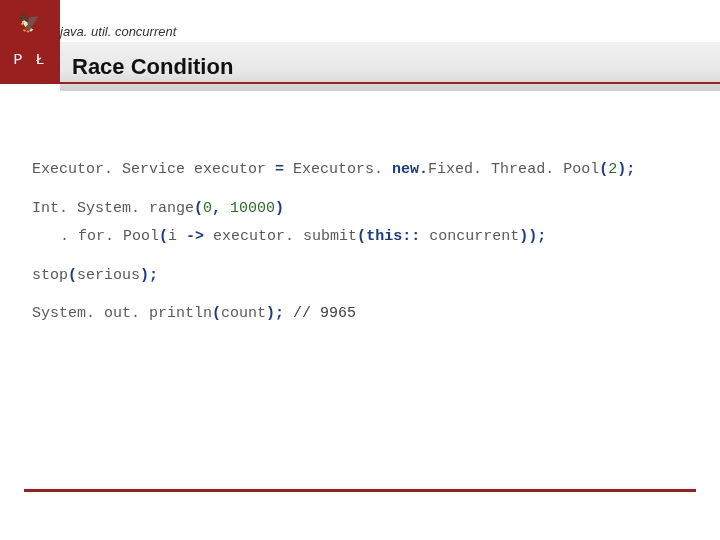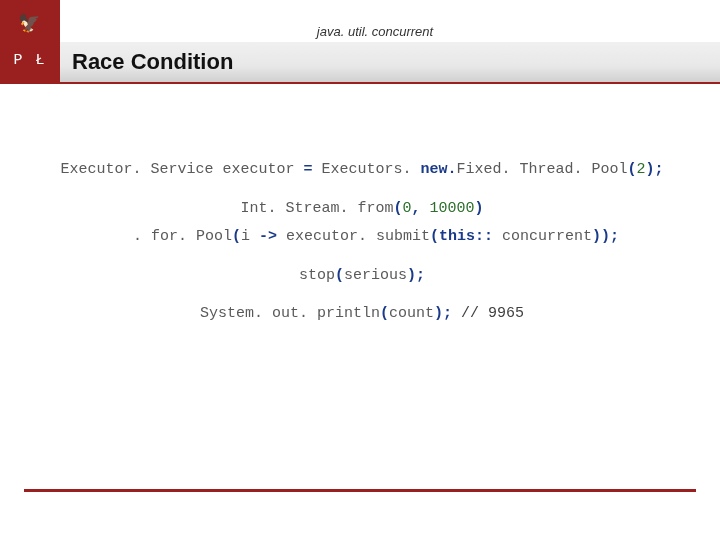--- a/index.html
+++ b/index.html
@@ -2,27 +2,27 @@
 <html><head>
 <meta charset="utf-8">
 <style>
   * { margin: 0; padding: 0; box-sizing: border-box; }
   html, body { width: 720px; height: 540px; font-family: Arial, Helvetica, sans-serif; background: #fff; overflow: hidden; }
   .slide { width: 720px; height: 540px; position: relative; }
   .top-strip { position: absolute; left: 0; top: 0; width: 60px; height: 82px; background: #9a1f1f; }
   .logo { position: absolute; left: 8px; top: 14px; width: 44px; height: 54px; color: #fff; font-family: Georgia, 'Times New Roman', serif; font-size: 11px; text-align: center; }
   .logo .bird { font-size: 18px; line-height: 1; }
   .logo .row2 { margin-top: 20px; letter-spacing: 2px; font-size: 15px; font-family: Liberation Mono, monospace; }
-  .breadcrumb-bar { position: absolute; left: 60px; right: 0; top: 24px; height: 18px; background: #fff; text-align: center; padding-right: 30px; font-style: italic; font-size: 13px; color: #333; }
-  .title-bar { position: absolute; left: 60px; right: 0; top: 42px; height: 40px; background: linear-gradient(to bottom, #f0f0f0 0%, #e8e8e8 60%, #d0d0d0 100%); display: flex; align-items: center; padding-left: 12px; }
+  .breadcrumb-bar { position: absolute; left: 60px; right: 0; top: 24px; height: 18px; background: #fff; text-align: left; padding-right: 30px; font-style: italic; font-size: 13px; color: #333; }
+  .title-bar { position: absolute; left: 60px; right: 0; top: 42px; height: 49px; background: linear-gradient(to bottom, #f0f0f0 0%, #e8e8e8 60%, #d0d0d0 100%); display: flex; align-items: center; padding-left: 12px; }
   .title-bar h1 { font-size: 22px; font-weight: bold; color: #111; }
   .title-underline { position: absolute; left: 0; right: 0; top: 82px; height: 2px; background: #9a1f1f; }
   .body { position: absolute; left: 0; right: 0; top: 108px; padding: 0 28px; }
   .lead { font-size: 22px; color: #111; line-height: 1.35; text-align: justify; }
-  .code { margin-top: 48px; font-family: Consolas, 'Courier New', monospace; font-size: 15px; color: #5a5a5a; line-height: 1.9; padding-left: 4px; text-align: center; }
+  .code { margin-top: 48px; font-family: Consolas, 'Courier New', monospace; font-size: 15px; color: #5a5a5a; line-height: 1.9; padding-left: 4px; }
   .code .kw { color: #1a3a8a; font-weight: bold; }
   .code .num { color: #2a6e2a; }
   .code .p { color: #1a3a8a; font-weight: bold; }
   .code .op { color: #1a3a8a; font-weight: bold; }
   .code .cm { color: #404040; }
   .bottom-rule { position: absolute; left: 24px; right: 24px; bottom: 48px; height: 3px; background: #9a1f1f; }
 </style>
 </head>
 <body>
 
@@ -45,21 +45,21 @@
   <div class="title-underline"></div>
 
   <div class="body">
 
     <div class="code">
       <div>
         <span>Executor. Service executor </span><span class="op">=</span><span> Executors. </span><span class="kw">new.</span><span>Fixed. Thread. Pool</span><span class="p">(</span><span class="num">2</span><span class="p">)</span><span class="p">;</span>
       </div>
       <div style="height:10px"></div>
       <div>
-        <span>Int. Stream. from</span><span class="p">(</span><span class="num">0</span><span class="p">,</span><span> </span><span class="num">10000</span><span class="p">)</span>
+        <span>Int. System. range</span><span class="p">(</span><span class="num">0</span><span class="p">,</span><span> </span><span class="num">10000</span><span class="p">)</span>
       </div>
       <div style="padding-left:28px;">
         <span>. for. Pool</span><span class="p">(</span><span>i </span><span class="op">-&gt;</span><span> executor. submit</span><span class="p">(</span><span class="kw">this</span><span class="p">:</span><span class="p">:</span><span> concurrent</span><span class="p">))</span><span class="p">;</span>
       </div>
       <div style="height:10px"></div>
       <div>
         <span>stop</span><span class="p">(</span><span>serious</span><span class="p">)</span><span class="p">;</span>
       </div>
       <div style="height:10px"></div>
       <div>

